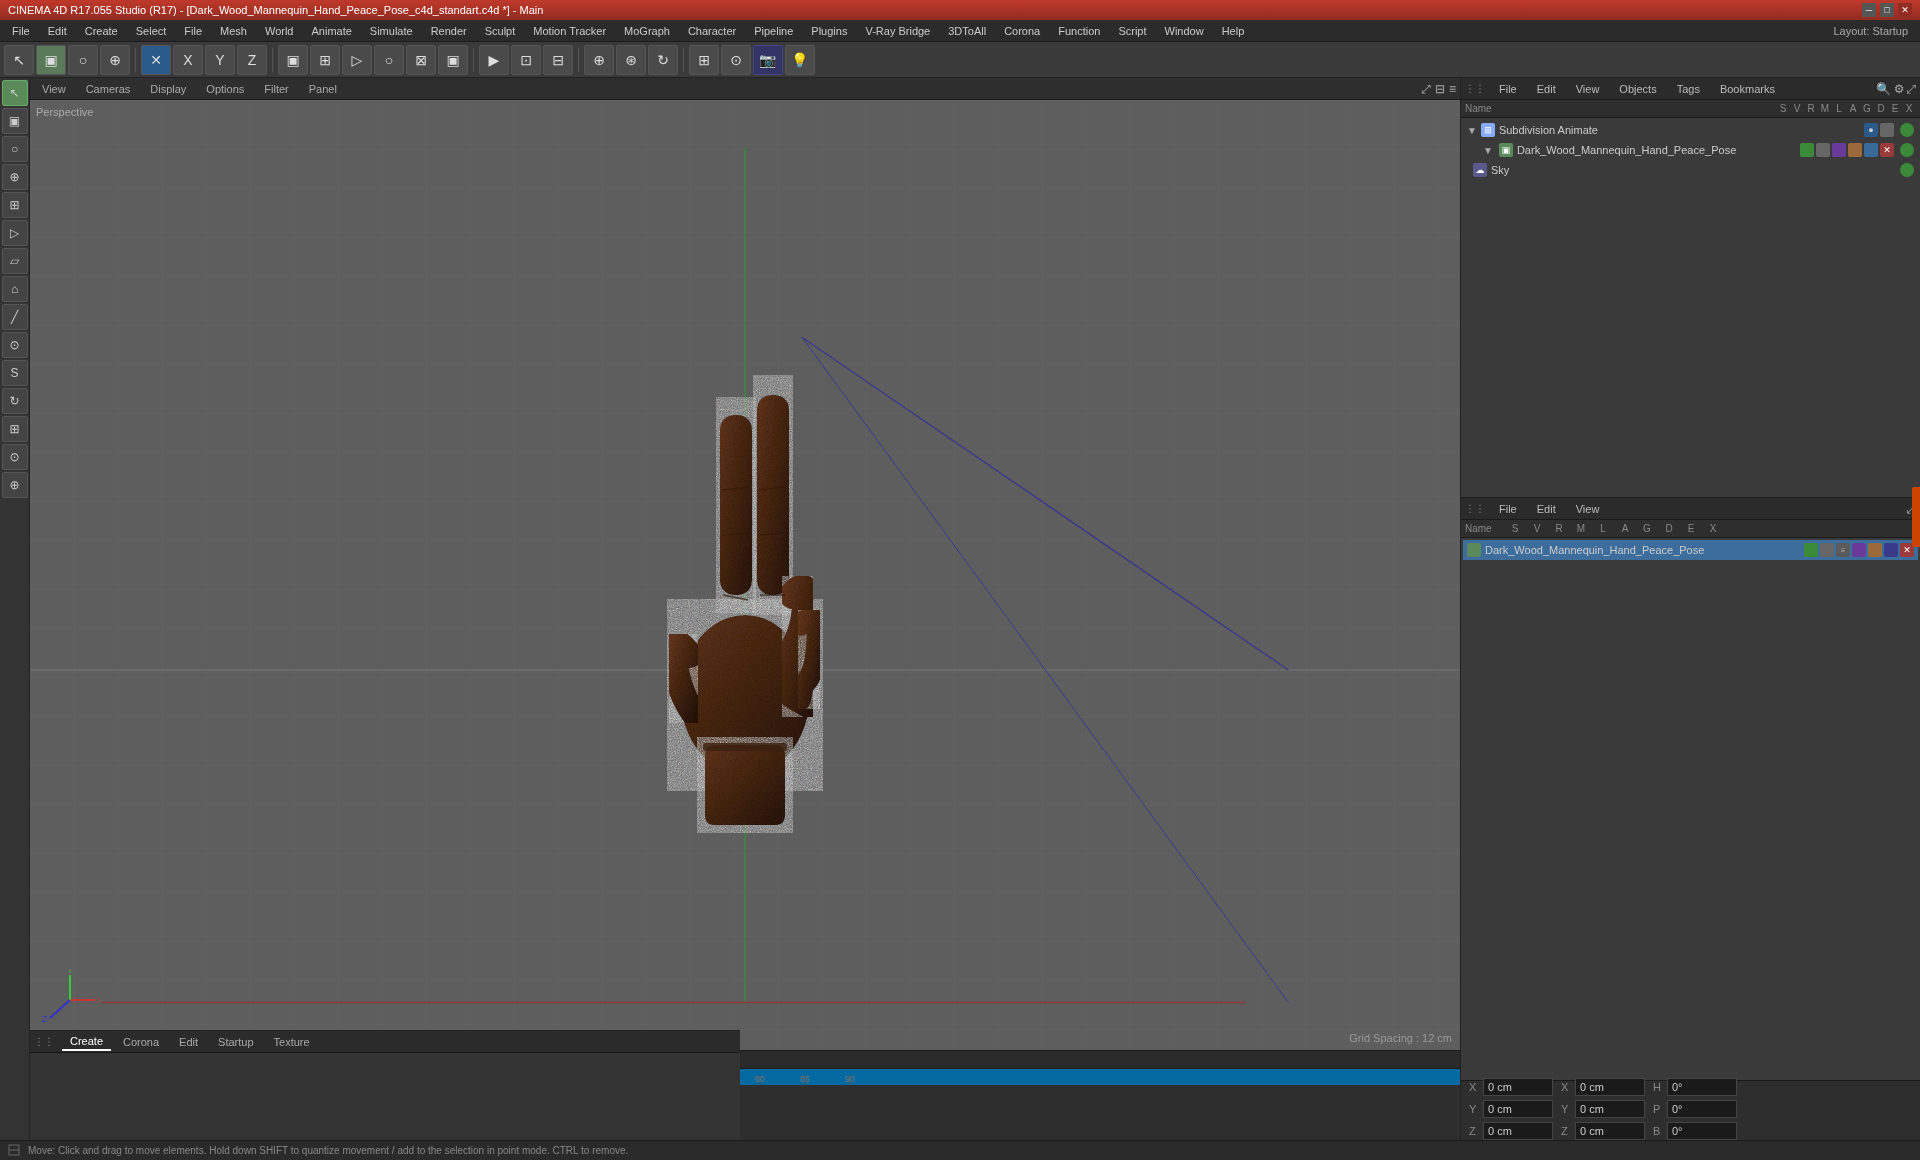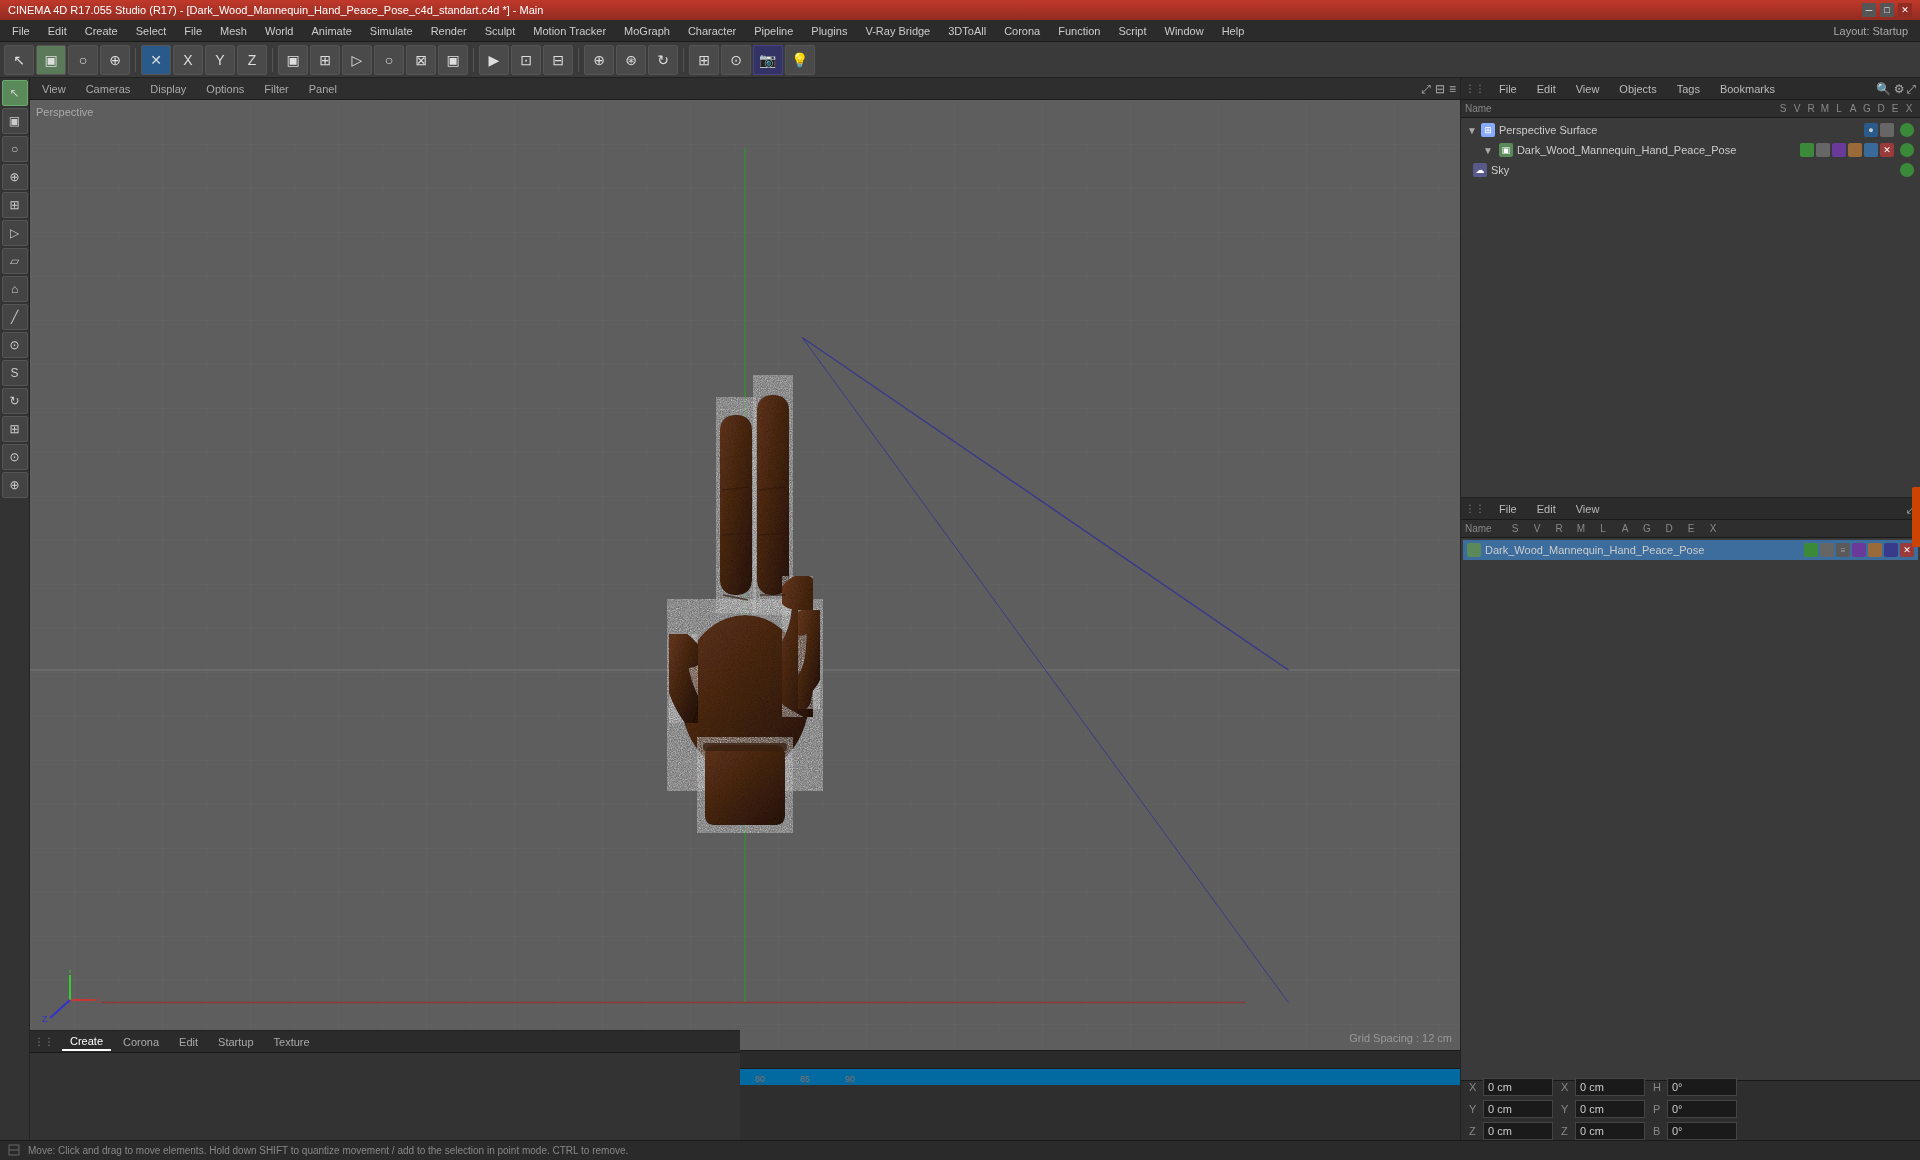--- a/index.html
+++ b/index.html
@@ -741,21 +741,21 @@
         <span style="width:14px;text-align:center;">G</span>
         <span style="width:14px;text-align:center;">D</span>
         <span style="width:14px;text-align:center;">E</span>
         <span style="width:14px;text-align:center;">X</span>
       </div>
       <div id="obj-list">
 
         <div class="obj-row">
           <span style="font-size:10px;color:#aaa;">▼</span>
           <span style="width:14px;height:14px;background:#88aaff;border-radius:2px;font-size:9px;display:flex;align-items:center;justify-content:center;color:#fff;">⊞</span>
-          <span class="obj-name">Perspective Surface</span>
+          <span class="obj-name">Subdivision Animate</span>
           <div style="display:flex;gap:2px;align-items:center;">
             <span style="width:14px;height:14px;background:#2a5a8a;border-radius:2px;font-size:9px;display:flex;align-items:center;justify-content:center;">●</span>
             <span style="width:14px;height:14px;background:#666;border-radius:2px;"></span>
           </div>
           <span style="width:14px;height:14px;background:#3a8a3a;border-radius:50%;margin-left:2px;"></span>
         </div>
 
         <div class="obj-row" style="padding-left:20px;">
           <span style="font-size:10px;color:#aaa;margin-right:2px;">▼</span>
           <span style="width:14px;height:14px;background:#5a8a5a;border-radius:2px;font-size:9px;display:flex;align-items:center;justify-content:center;color:#fff;">▣</span>

